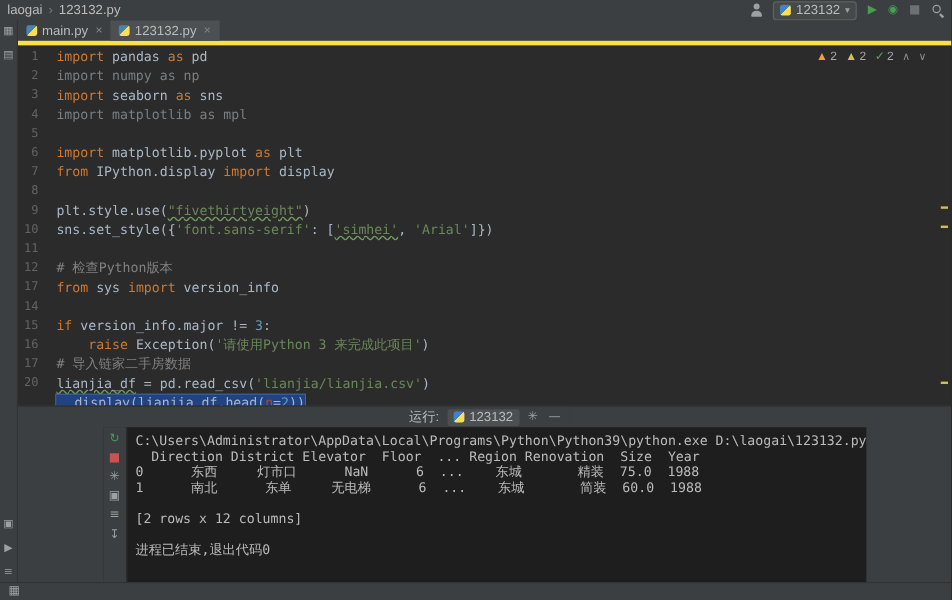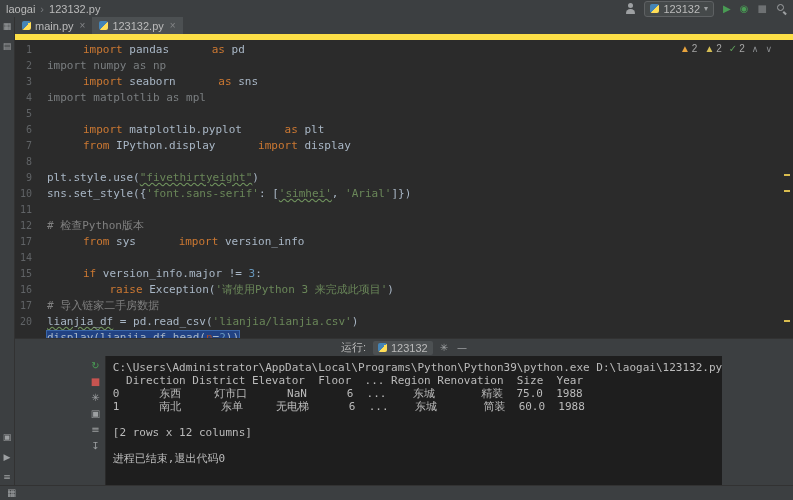--- a/index.html
+++ b/index.html
@@ -31,35 +31,35 @@
           border-radius:5px 5px 1px 1px;background:#9da0a2;}
   
   .body-row{flex:1;display:flex;min-height:0;}
   .left-strip{flex:0 0 14px;background:#3c3f41;border-right:1px solid #323232;display:flex;
           flex-direction:column;align-items:center;padding:4px 0 3px 0;gap:10px;}
   .left-strip .tool-icon{font-size:9px;}
   .strip-spacer{flex:1;}
   .strip-group{display:flex;flex-direction:column;align-items:center;gap:10px;}
   .center{flex:1;display:flex;flex-direction:column;min-width:0;}
   
-  .tabbar{flex:0 0 17px;display:flex;align-items:stretch;background:#3c3f41;border-bottom:6px solid #fde047;}
+  .tabbar{flex:0 0 17px;display:flex;align-items:stretch;background:#3c3f41;border-bottom:4px solid #fde047;}
   .tab{display:flex;align-items:center;gap:4px;padding:0 7px;color:#bbbbbb;}
   .tab.active{background:#4c5052;}
   .tab .close{color:#848688;font-size:10px;margin-left:2px;}
   
   .editor-area{position:relative;flex:1;background:#2b2b2b;display:flex;min-height:0;overflow:hidden;}
   .gutter{flex:0 0 26px;box-sizing:border-box;padding:2px 9px 0 0;text-align:right;
           font-family:"DejaVu Sans Mono",monospace;font-size:10px;line-height:16px;color:#606366;}
   .gnum{height:16px;}
   .caret-num{color:#cfd2d8;margin-top:10px;}
   .code{flex:1;padding:2px 0 0 6px;font-family:"DejaVu Sans Mono",monospace;font-size:11px;
         line-height:16px;white-space:pre;color:#a9b7c6;overflow:hidden;}
   .line{height:16px;}
-  .sel{background:#214283;outline:1px solid #3a66a8;}
-  .c-kw{color:#cc7832;margin-left:36px;}
+  .sel{background:#214283;outline:1px solid #3a66a8;padding-left:15px;}
+  .c-kw{color:#cc7832;}
   .c-id{color:#a9b7c6;}
   .c-str{color:#6a8759;}
   .c-strU{color:#6a8759;text-decoration-line:underline;text-decoration-style:wavy;text-decoration-color:#72975f;}
   .c-com{color:#808080;}
   .c-num{color:#6897bb;}
   .c-prm{color:#aa4926;}
   .c-gray{color:#7a7e80;}
   .c-typo{color:#a9b7c6;text-decoration-line:underline;text-decoration-style:wavy;text-decoration-color:#72975f;}
   .inspections{position:absolute;top:3px;right:18px;display:flex;align-items:center;gap:7px;
           color:#9b9b9b;font-size:10px;background:rgba(43,43,43,.85);padding:0 3px;}

